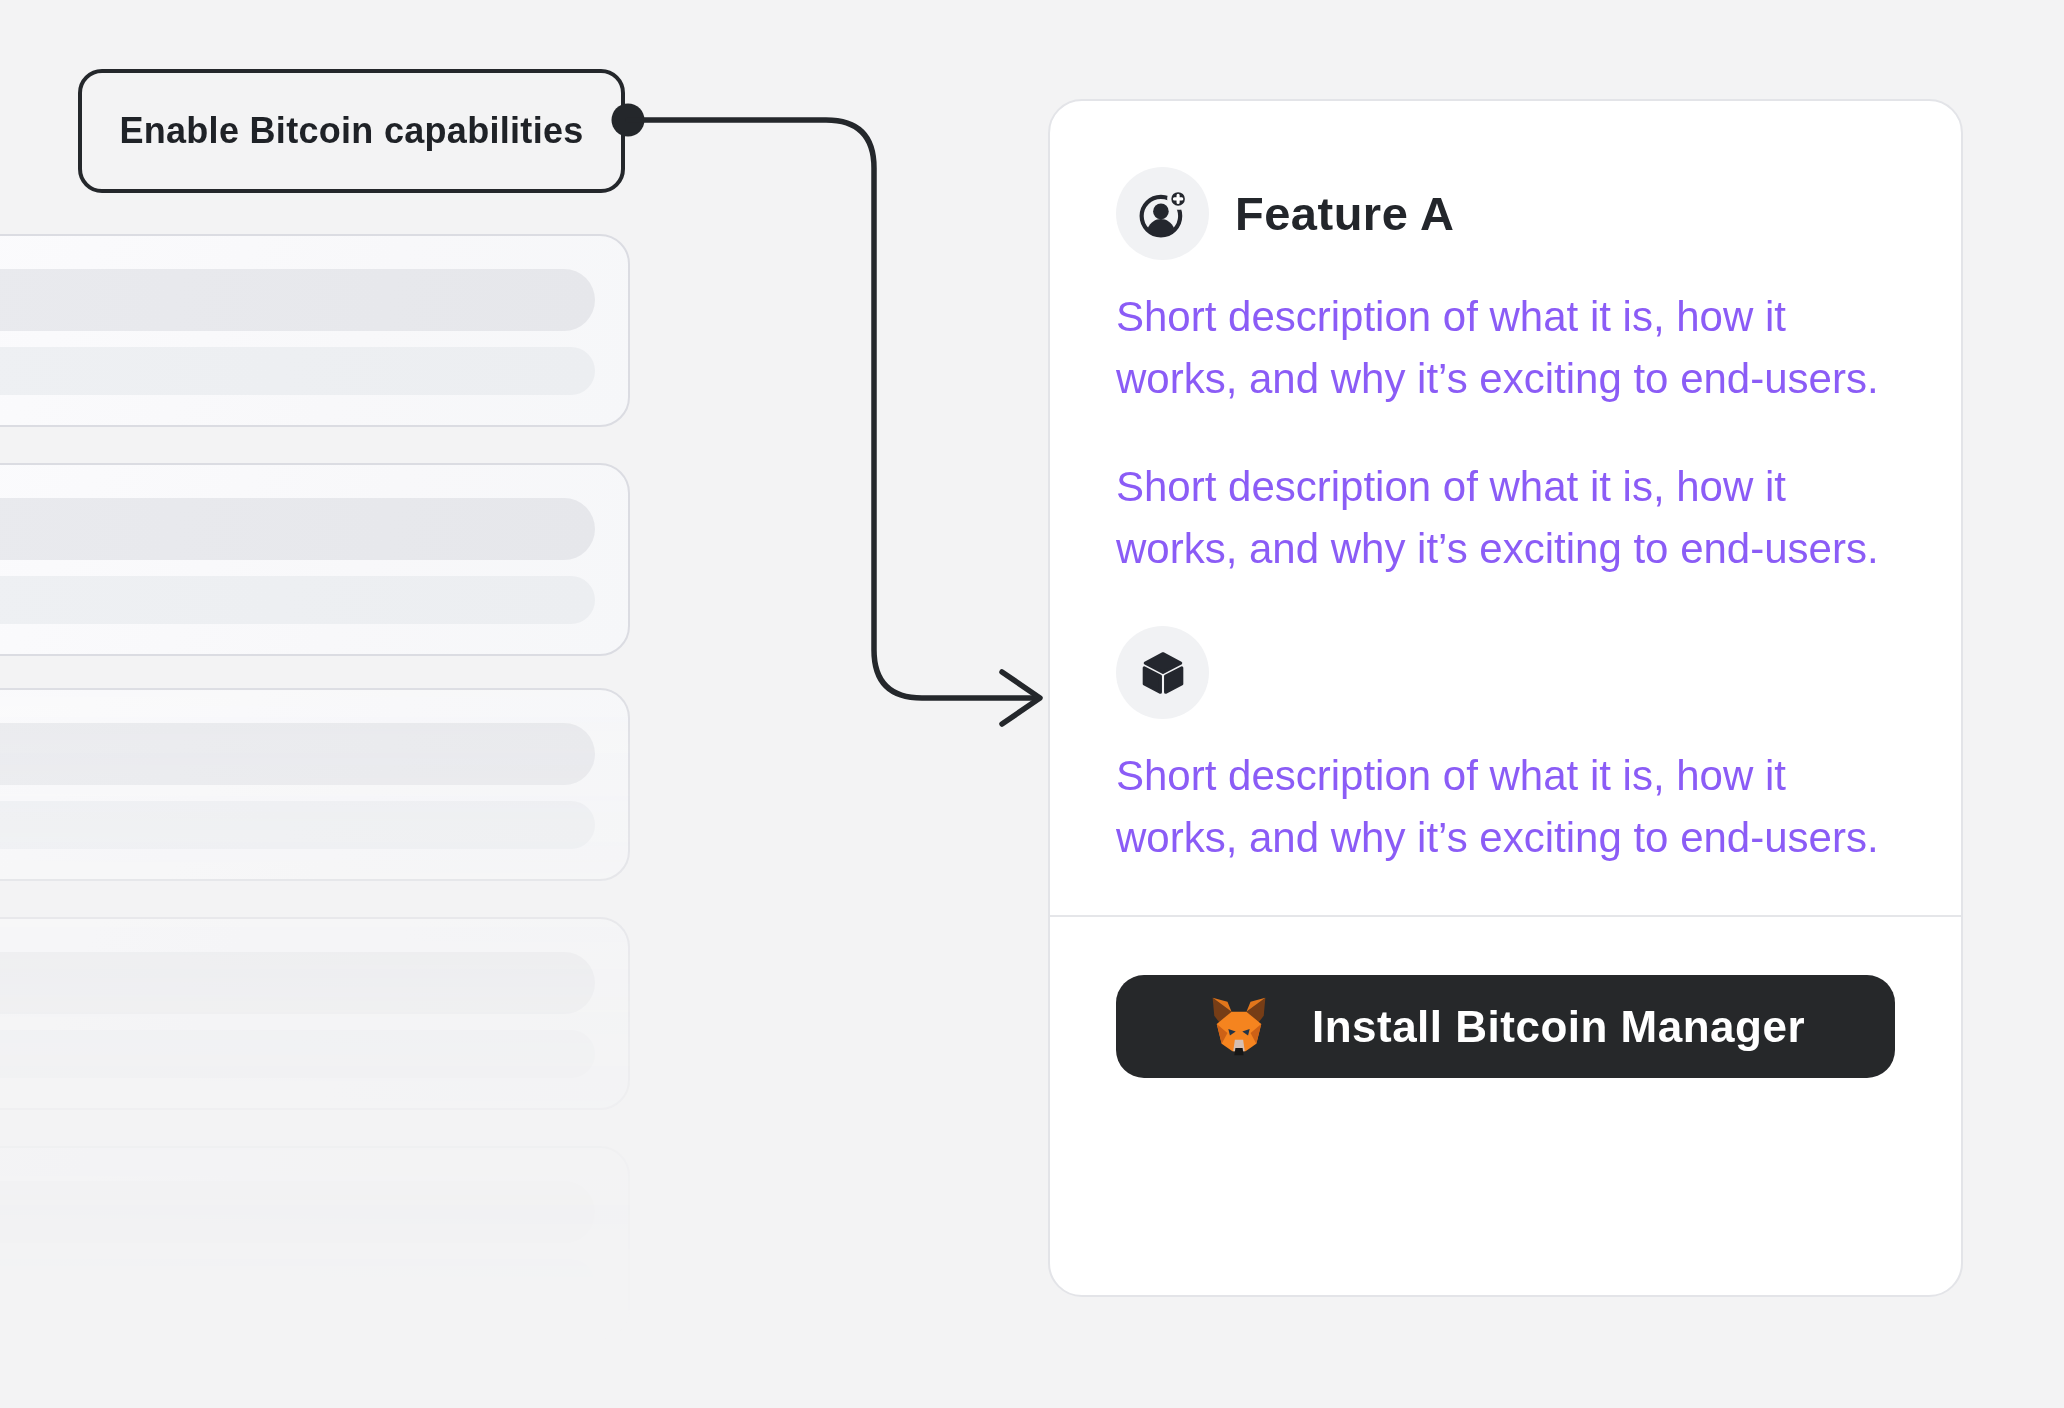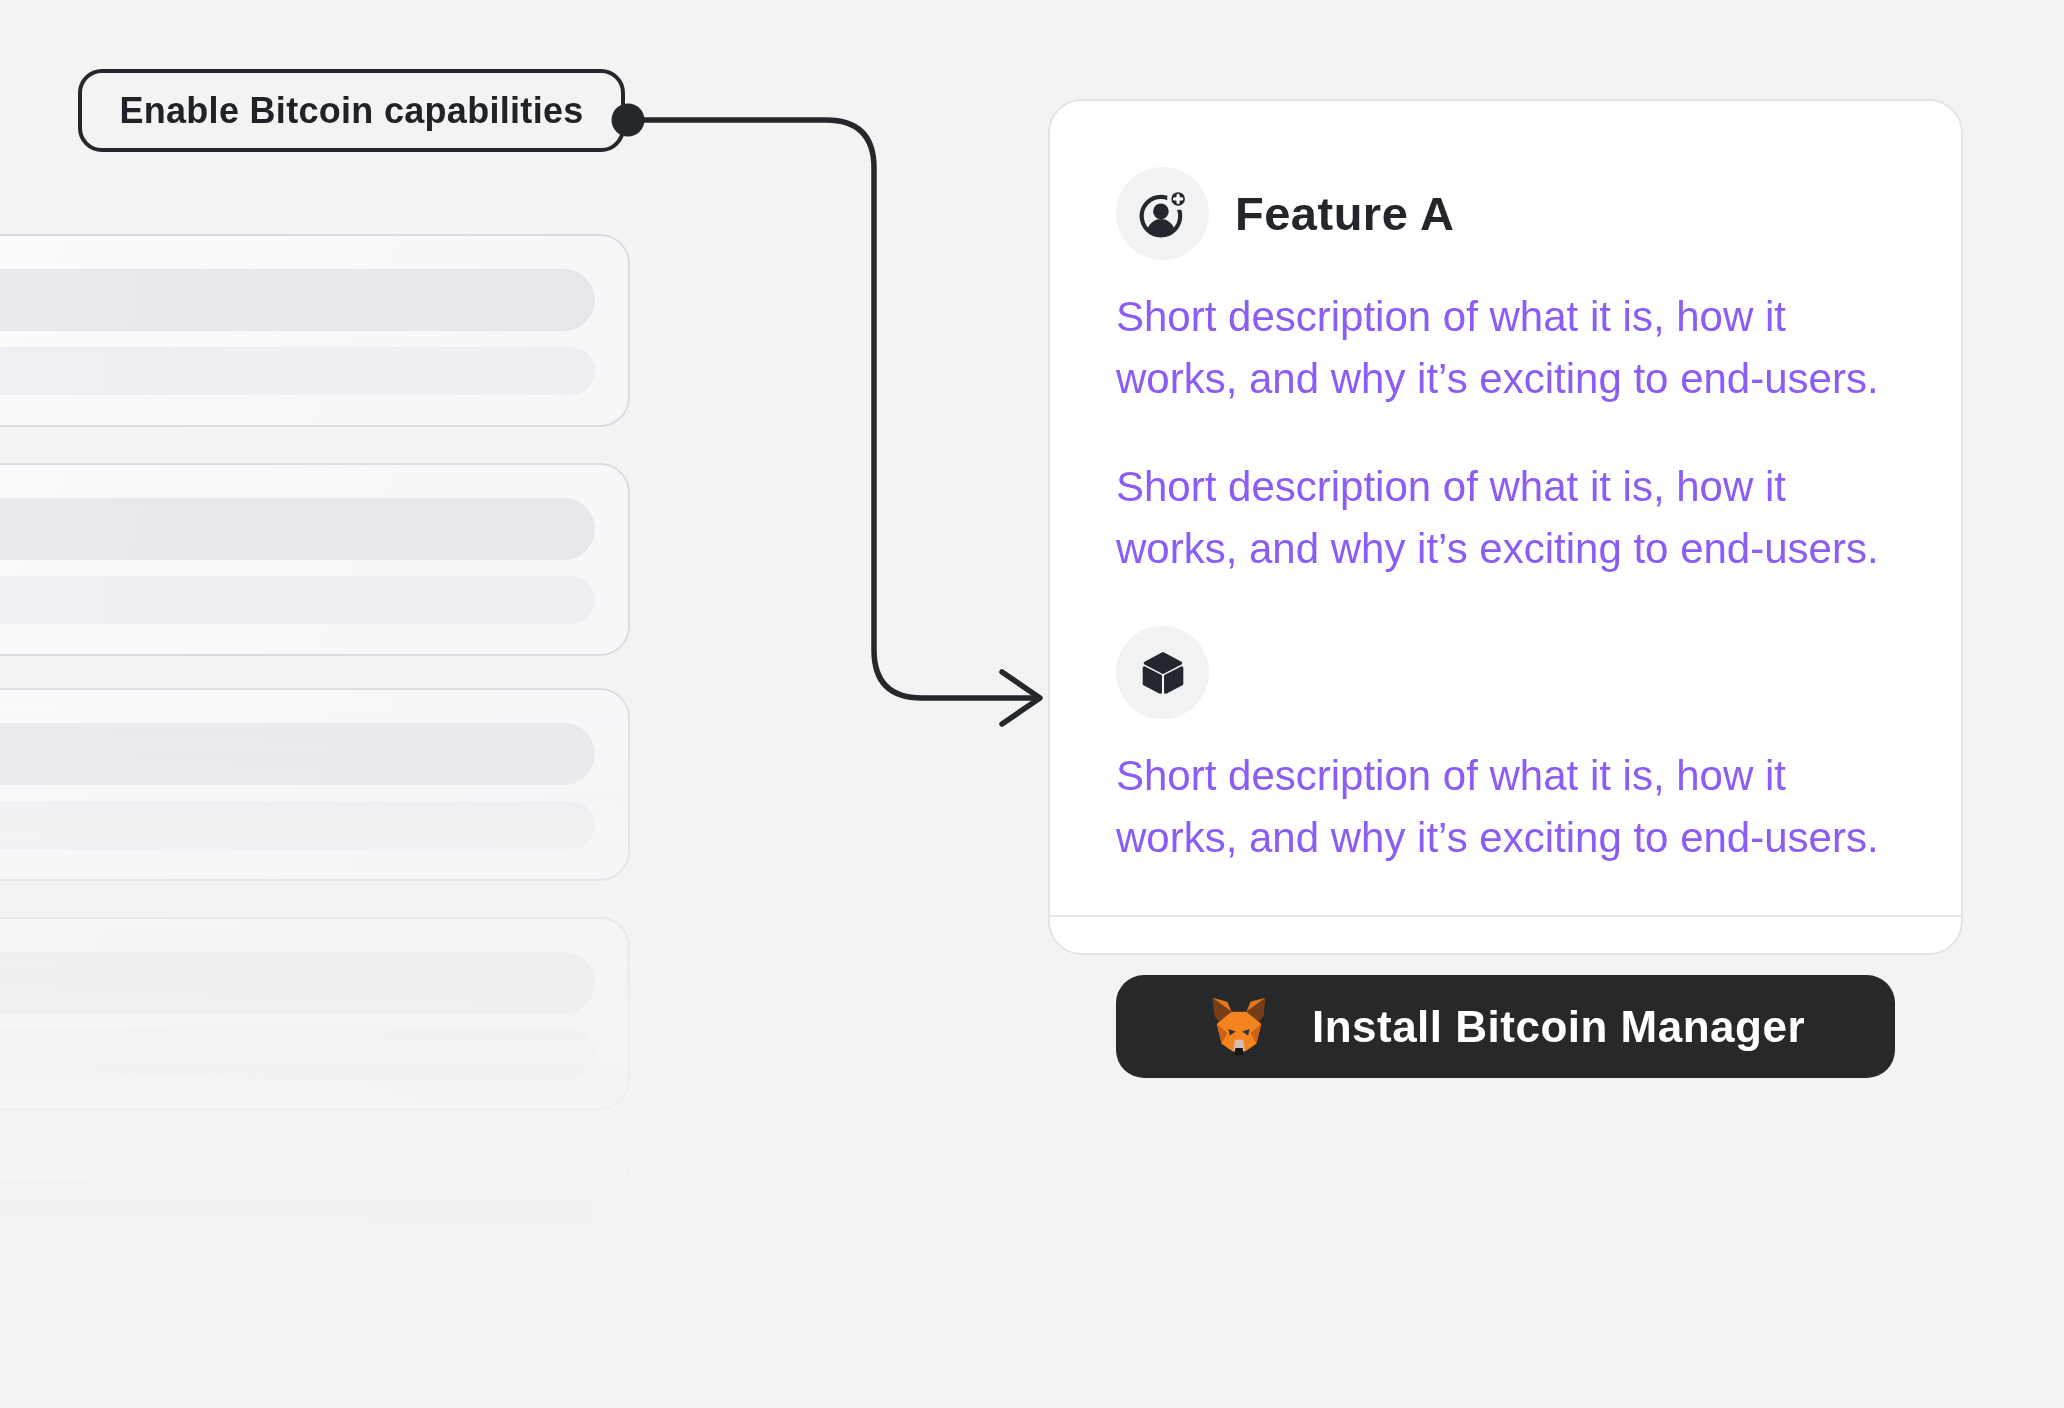--- a/index.html
+++ b/index.html
@@ -8,21 +8,21 @@
     position: relative;
     background: #f3f3f4;
     overflow: hidden;
     font-family: "Liberation Sans", sans-serif;
   }
 
   
   .callout {
     position: absolute;
     left: 78px; top: 69px;
-    width: 547px; height: 83px;
+    width: 547px; height: 124px;
     border: 4px solid #24272b;
     border-radius: 24px;
     display: flex; align-items: center; justify-content: center;
     font-size: 36px; font-weight: 700; letter-spacing: 0.3px;
     color: #1f2227;
     background: transparent;
   }
 
   
   .connector-svg {
@@ -51,21 +51,21 @@
   }
   .skeleton-bar-secondary {
     position: absolute; left: 22px; right: 33px; top: 111px; height: 48px;
     border-radius: 24px;
     background: linear-gradient(100deg, #eef0f3 0%, #eceef1 100%);
   }
 
   
   .features-card {
     position: absolute; left: 1048px; top: 99px;
-    width: 915px; height: 856px;
+    width: 915px; height: 1198px;
     background: #ffffff;
     border: 2px solid #e3e4e8;
     border-radius: 34px;
     padding: 66px 66px 16px 66px;
   }
   .feature-row {
     display: flex; align-items: center; gap: 26px;
     height: 93px; margin-bottom: 26px;
   }
   .icon-circle {

